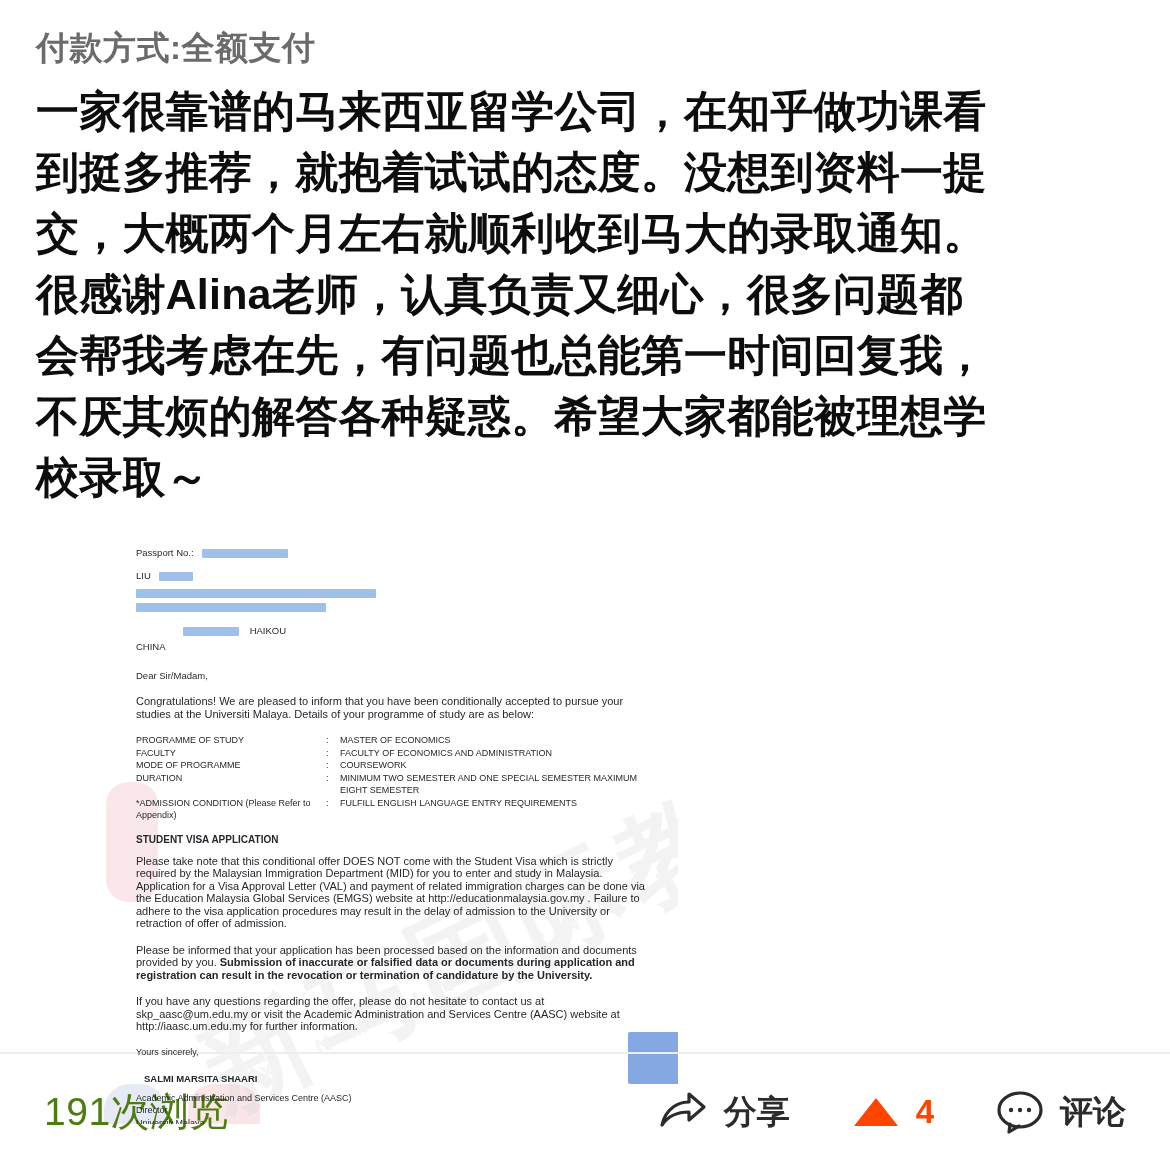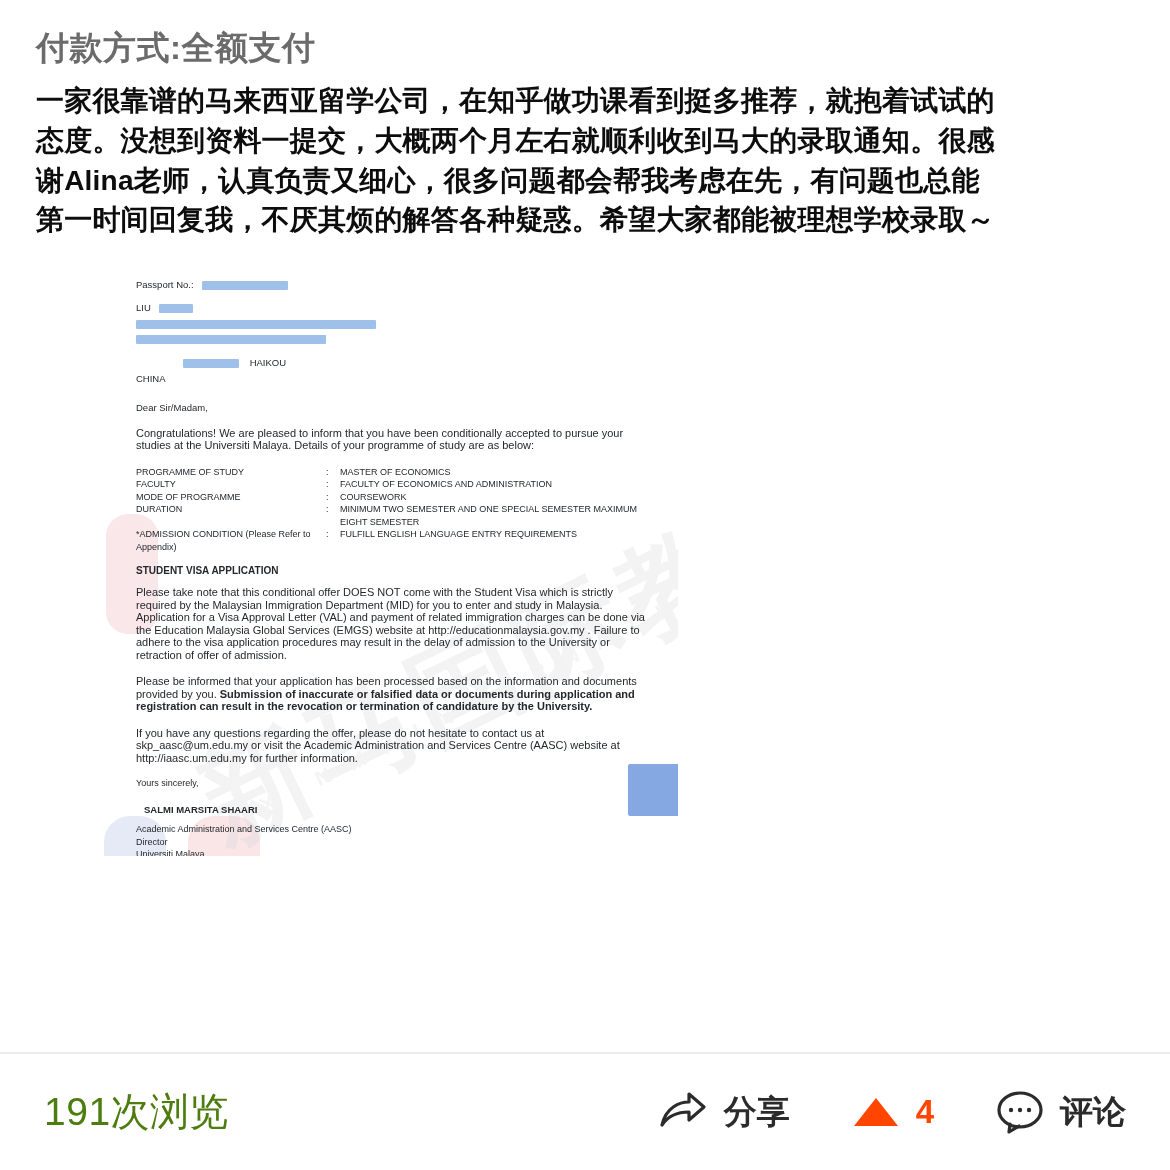--- a/index.html
+++ b/index.html
@@ -23,21 +23,21 @@
   }
   .payment-line {
     font-size: 33px;
     font-weight: bold;
     color: #6b6b6b;
     letter-spacing: 0.5px;
     margin: 8px 0 10px 0;
     white-space: nowrap;
   }
   .review-body {
-    font-size: 28px;
+    font-size: 43px;
     line-height: 1.42;
     font-weight: bold;
     color: #0d0d0d;
     letter-spacing: 0.2px;
     margin: 0 0 16px 0;
   }
   
   .doc-wrap {
     position: relative;
     width: 1098px;

